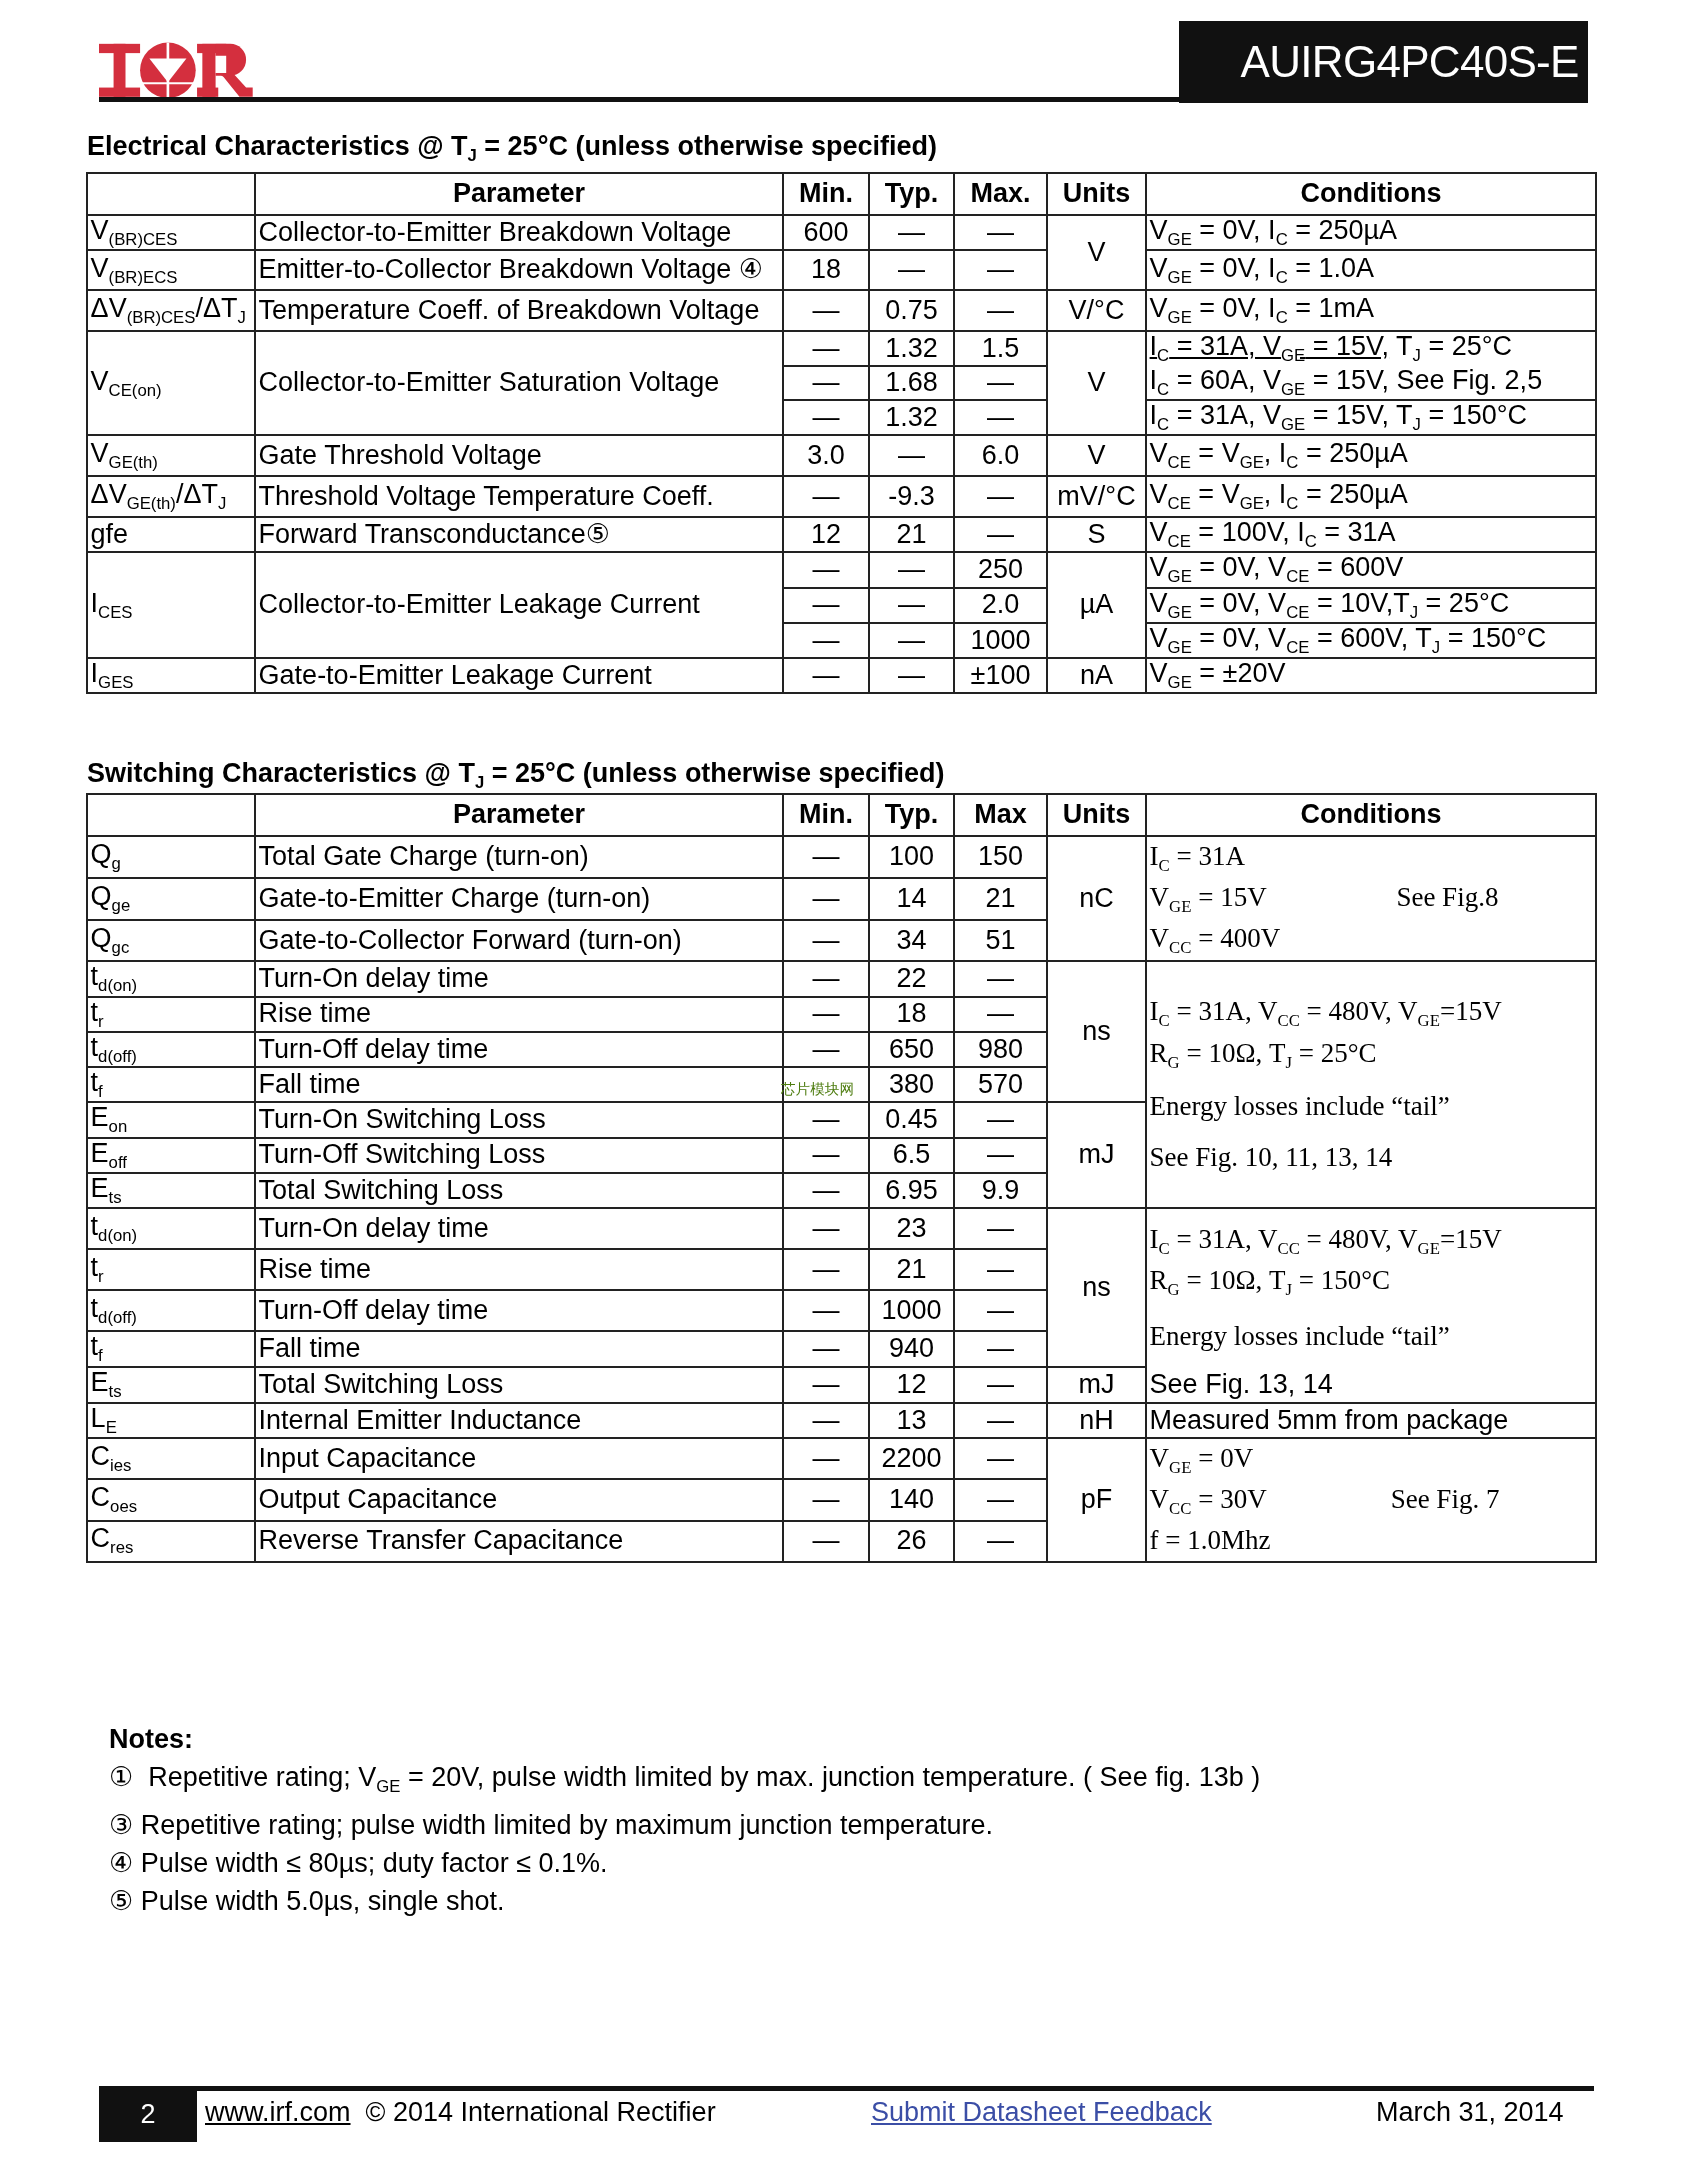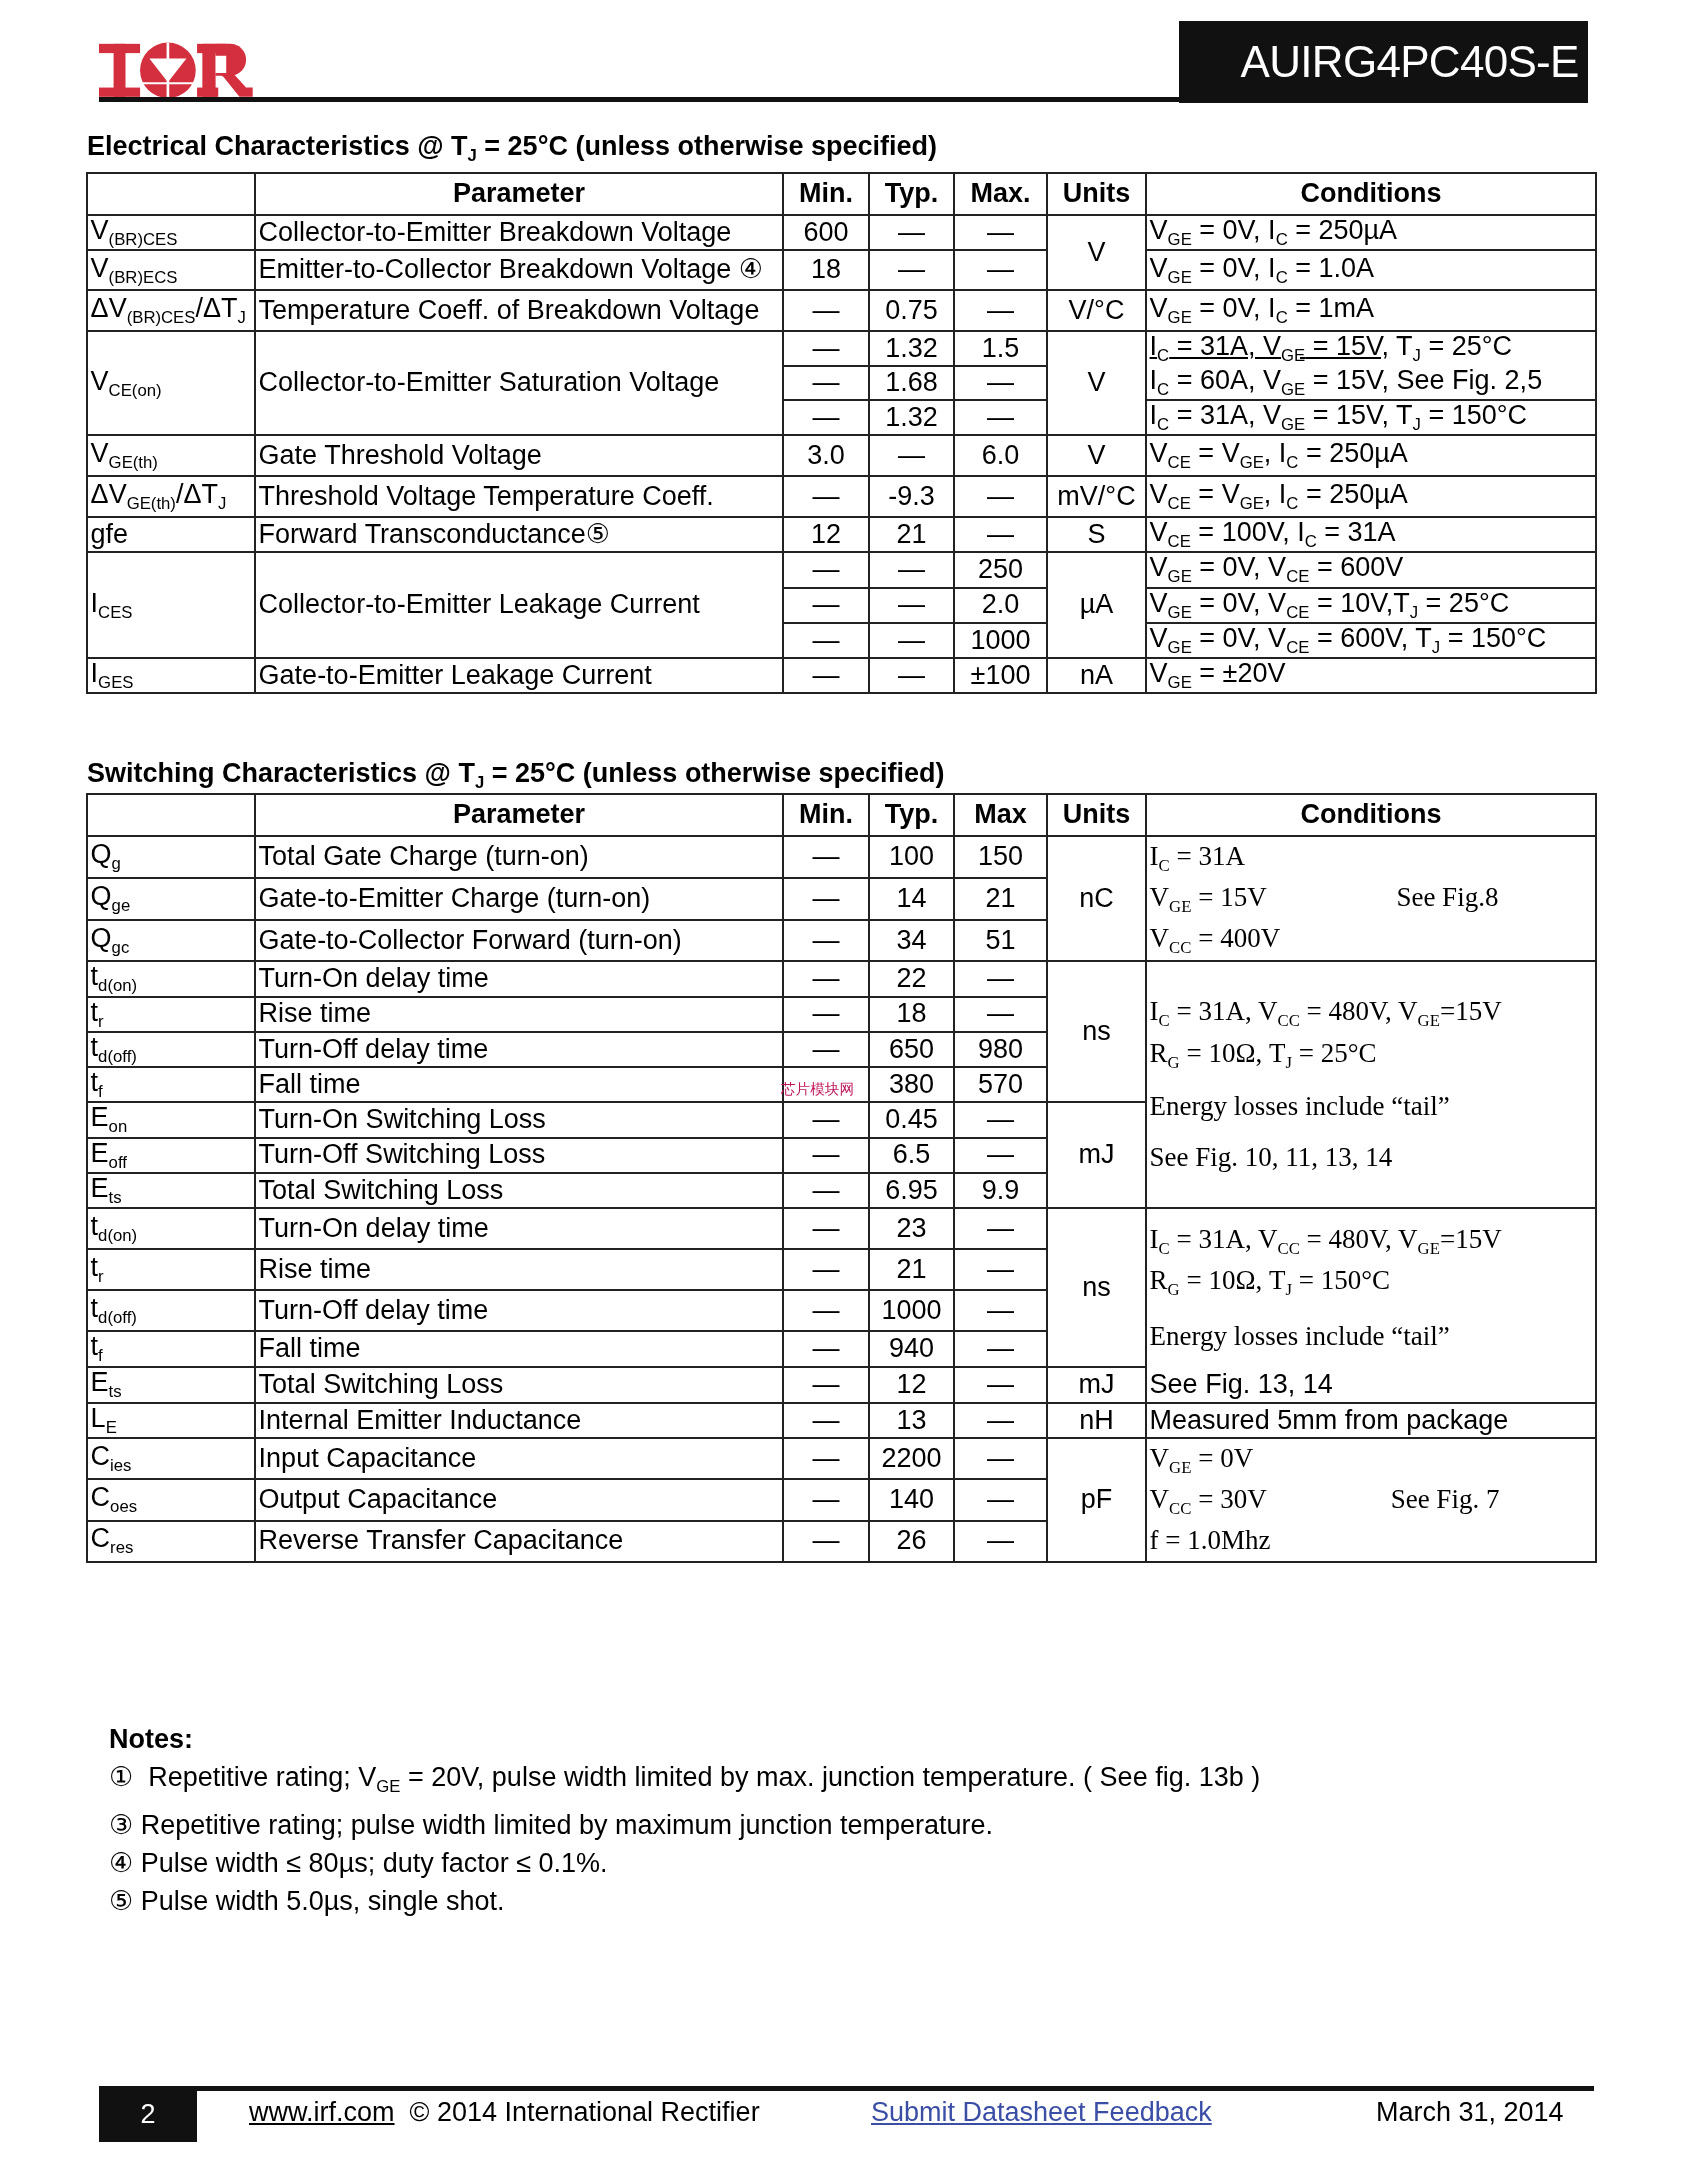--- a/index.html
+++ b/index.html
@@ -14,23 +14,23 @@
   .c { text-align: center; }
   .sym { text-align: left; }
   sub { font-size: 62%; vertical-align: -0.35em; }
   .multi div { line-height: 1.45; font-family: Liberation Serif, serif; }
   .notes { position: absolute; left: 109px; top: 1720px; font-size: 27px; line-height: 38px; }
   .notes .title { font-weight: bold; }
   .note-line { white-space: nowrap; }
   .footer-rule { position: absolute; left: 99px; top: 2086px; width: 1495px; height: 4.6px; background: #111; }
   .page-box { position: absolute; left: 99px; top: 2086px; width: 98px; height: 56px; background: #111; color: #fff; font-size: 27px; display: flex; align-items: center; justify-content: center; }
   .footer-text { position: absolute; top: 2097px; font-size: 27px; white-space: nowrap; }
-  .link-black { text-decoration: underline; color: #000; margin-left: 44px; }
+  .link-black { text-decoration: underline; color: #000; }
   .link-blue { text-decoration: underline; color: #3b4ea6; }
-  .watermark { position: absolute; left: 781px; top: 1080px; font-size: 14.6px; color: #be185d; font-family: "DejaVu Sans", sans-serif; }
+  .watermark { position: absolute; left: 781px; top: 1080px; font-size: 14.6px; color: #4d7c0f; font-family: "DejaVu Sans", sans-serif; }
   .see-right { float: right; margin-right: 94px; }
 </style>
 </head>
 <body>
 
 <div class="logo">
   <svg width="159" height="60" viewBox="0 0 240 90">
     <g fill="#d42f3e">
       <rect x="0" y="4" width="62" height="14"></rect>
       <rect x="22" y="4" width="18" height="80"></rect>

